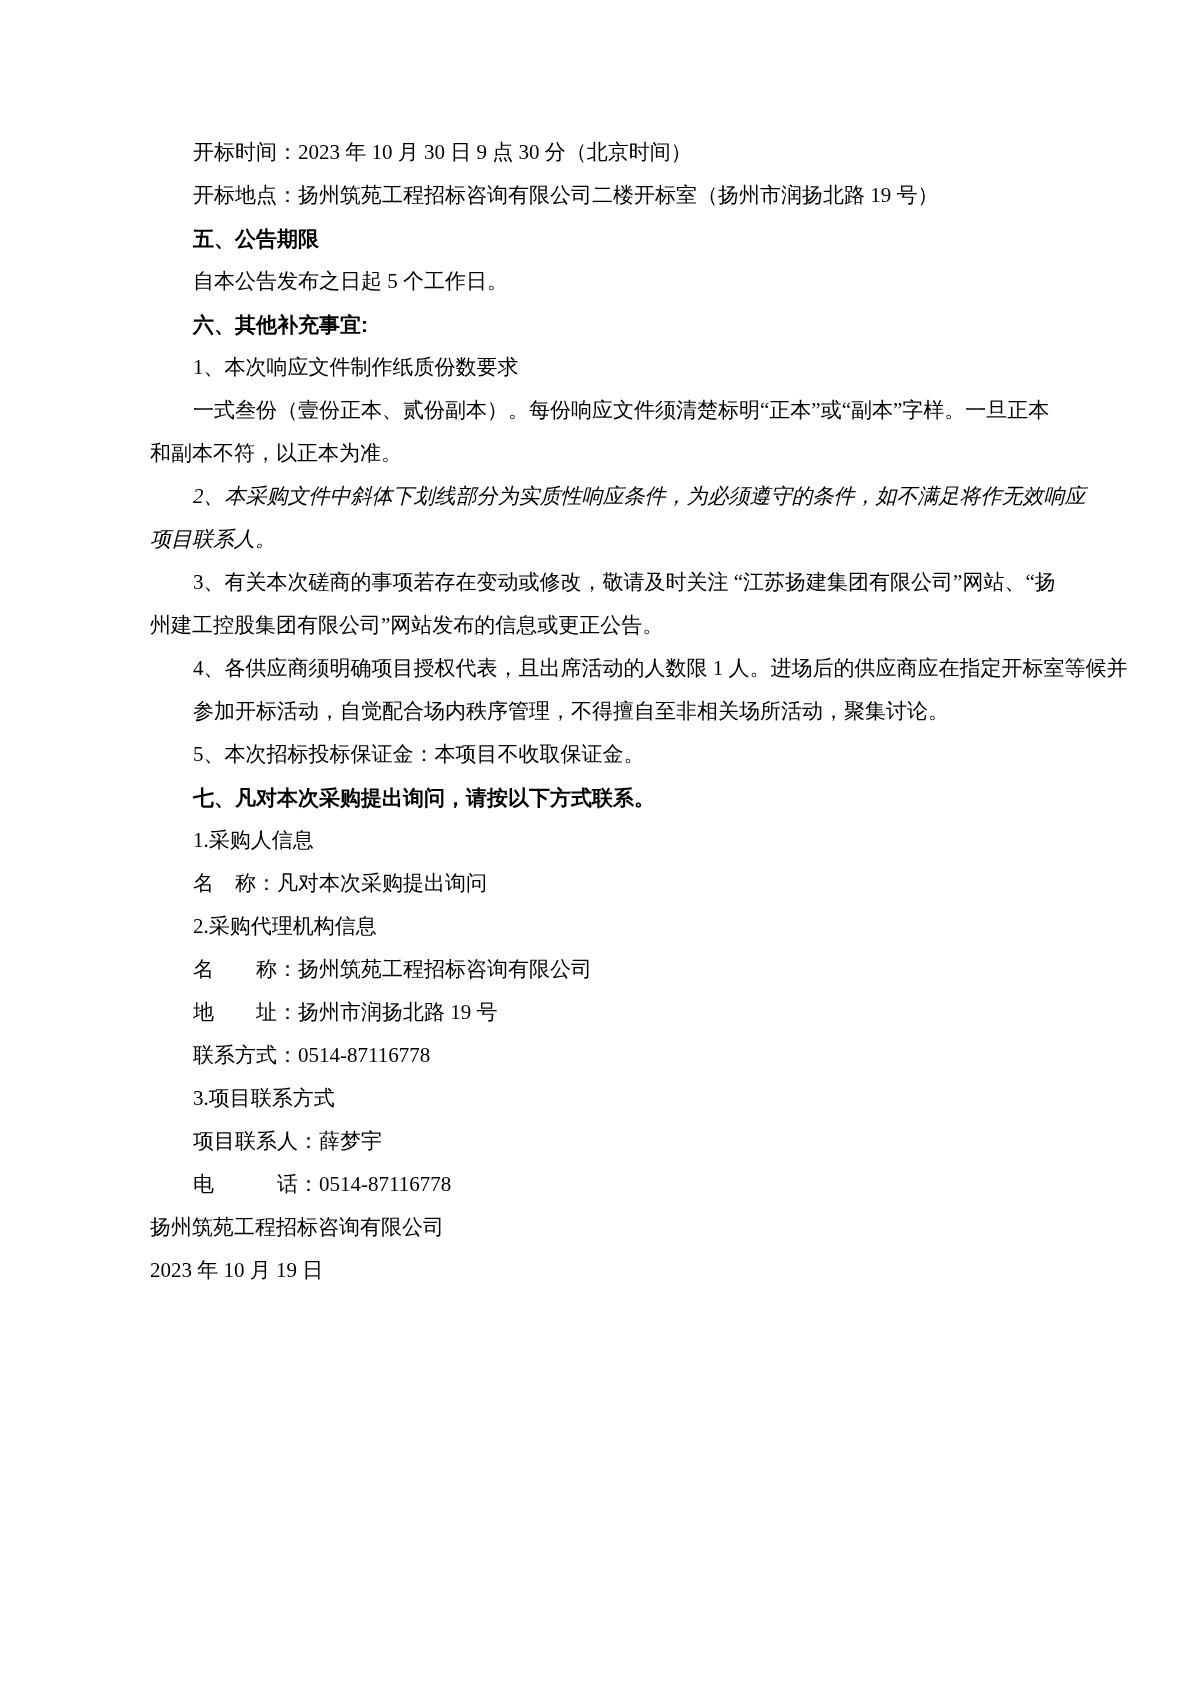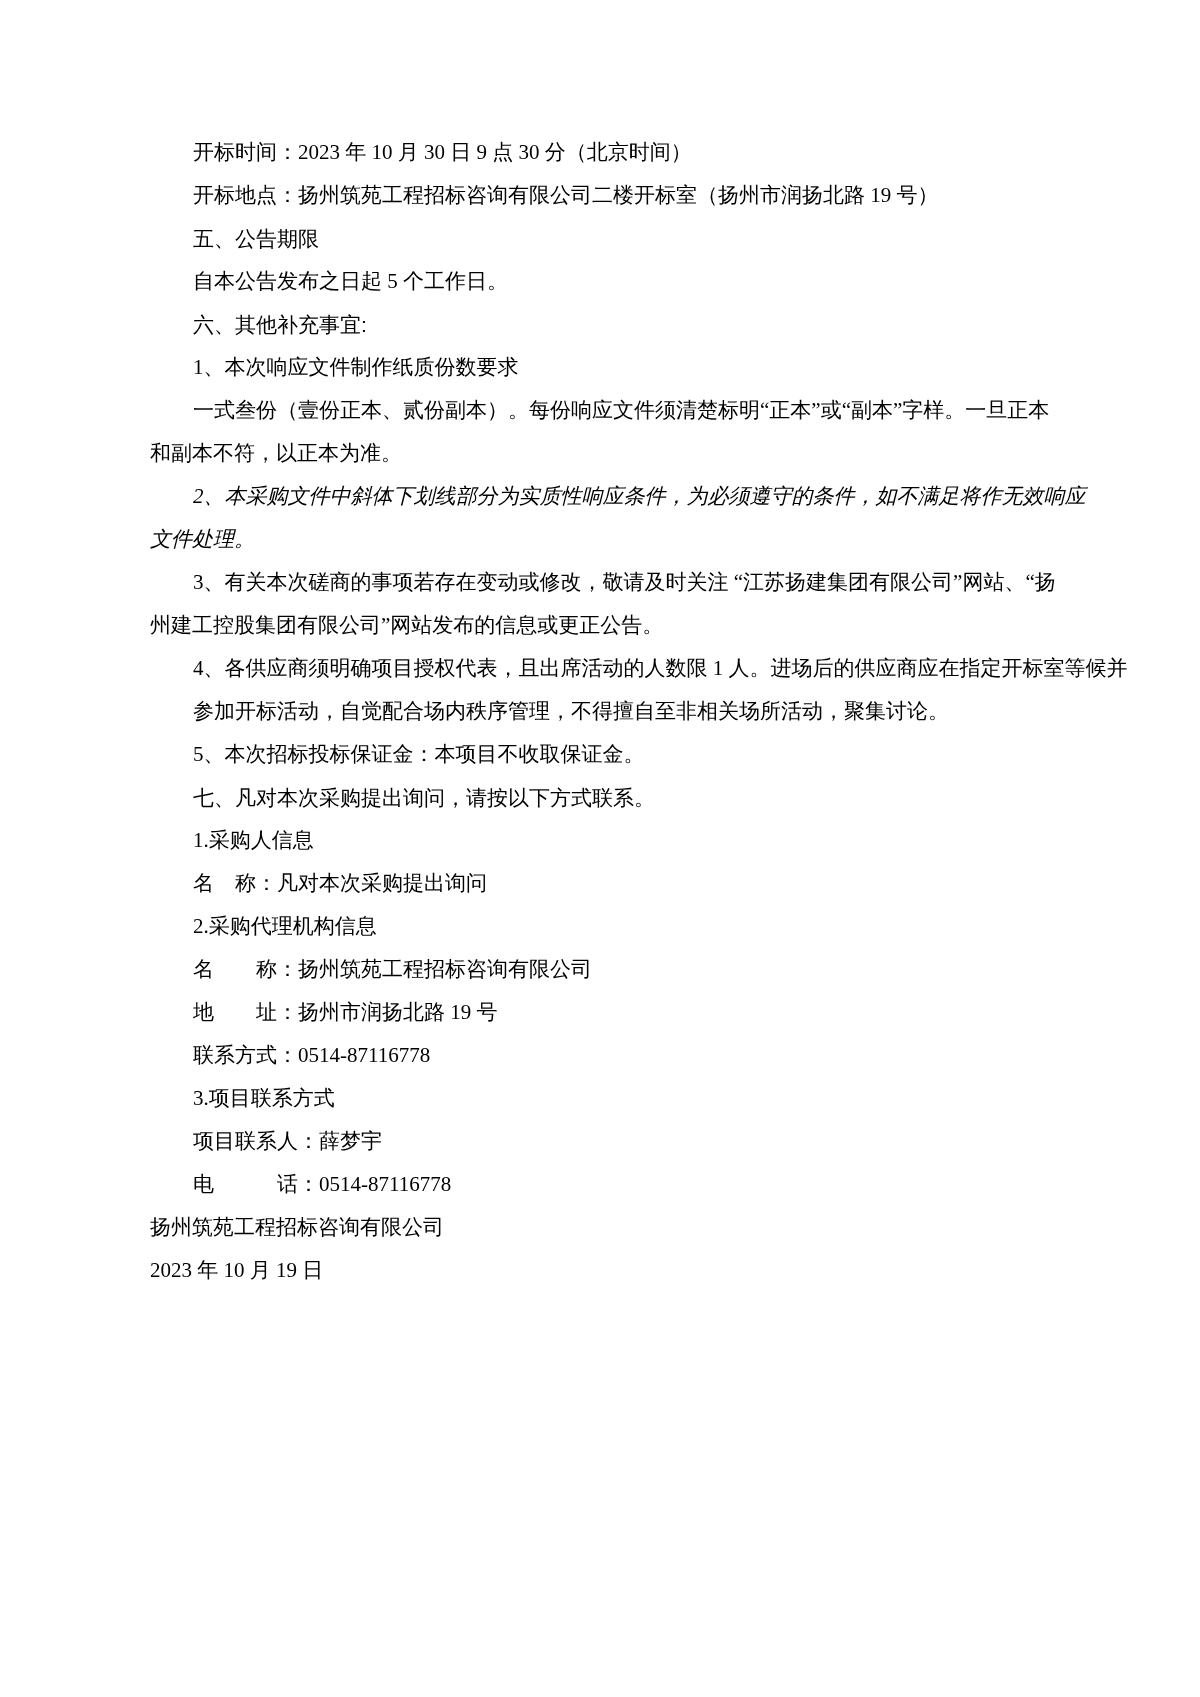--- a/index.html
+++ b/index.html
@@ -29,21 +29,21 @@
     white-space: nowrap;
     letter-spacing: 0;
   }
   
   .ind { text-indent: 43px; }
   
   .fill { letter-spacing: -0.6px; text-align: center; }
   
   .hd {
     font-family: "Liberation Sans", "DejaVu Sans", sans-serif;
-    font-weight: 400;
+    font-weight: 700;
     font-size: 22px;
   }
   
   .it { font-style: italic; }
   .iu {
     font-style: italic;
     text-underline-offset: 6px;
     text-decoration-thickness: 1.5px;
   }
   .right { }
@@ -54,21 +54,21 @@
 <div class="page">
   <p class="line ind">开标时间：2023 年 10 月 30 日 9 点 30 分（北京时间）</p>
   <p class="line ind">开标地点：扬州筑苑工程招标咨询有限公司二楼开标室（扬州市润扬北路 19 号）</p>
   <p class="line ind hd">五、公告期限</p>
   <p class="line ind">自本公告发布之日起 5 个工作日。</p>
   <p class="line ind hd">六、其他补充事宜:</p>
   <p class="line ind">1、本次响应文件制作纸质份数要求</p>
   <p class="line ind fill">一式叁份（壹份正本、贰份副本）。每份响应文件须清楚标明“正本”或“副本”字样。一旦正本</p>
   <p class="line">和副本不符，以正本为准。</p>
   <p class="line ind fill"><span class="it">2、</span><span class="iu">本采购文件中斜体下划线部分为实质性响应条件，为必须遵守的条件，如不满足将作无效响应</span></p>
-  <p class="line"><span class="iu">文件处理。</span></p>
+  <p class="line"><span class="iu">项目联系人。</span></p>
   <p class="line ind fill">3、有关本次磋商的事项若存在变动或修改，敬请及时关注 “江苏扬建集团有限公司”网站、“扬</p>
   <p class="line">州建工控股集团有限公司”网站发布的信息或更正公告。</p>
   <p class="line ind fill">4、各供应商须明确项目授权代表，且出席活动的人数限 1 人。进场后的供应商应在指定开标室等候并</p>
   <p class="line ind">参加开标活动，自觉配合场内秩序管理，不得擅自至非相关场所活动，聚集讨论。</p>
   <p class="line ind">5、本次招标投标保证金：本项目不收取保证金。</p>
   <p class="line ind hd">七、凡对本次采购提出询问，请按以下方式联系。</p>
   <p class="line ind">1.采购人信息</p>
   <p class="line ind">名　称：凡对本次采购提出询问</p>
   <p class="line ind">2.采购代理机构信息</p>
   <p class="line ind">名　　称：扬州筑苑工程招标咨询有限公司</p>

